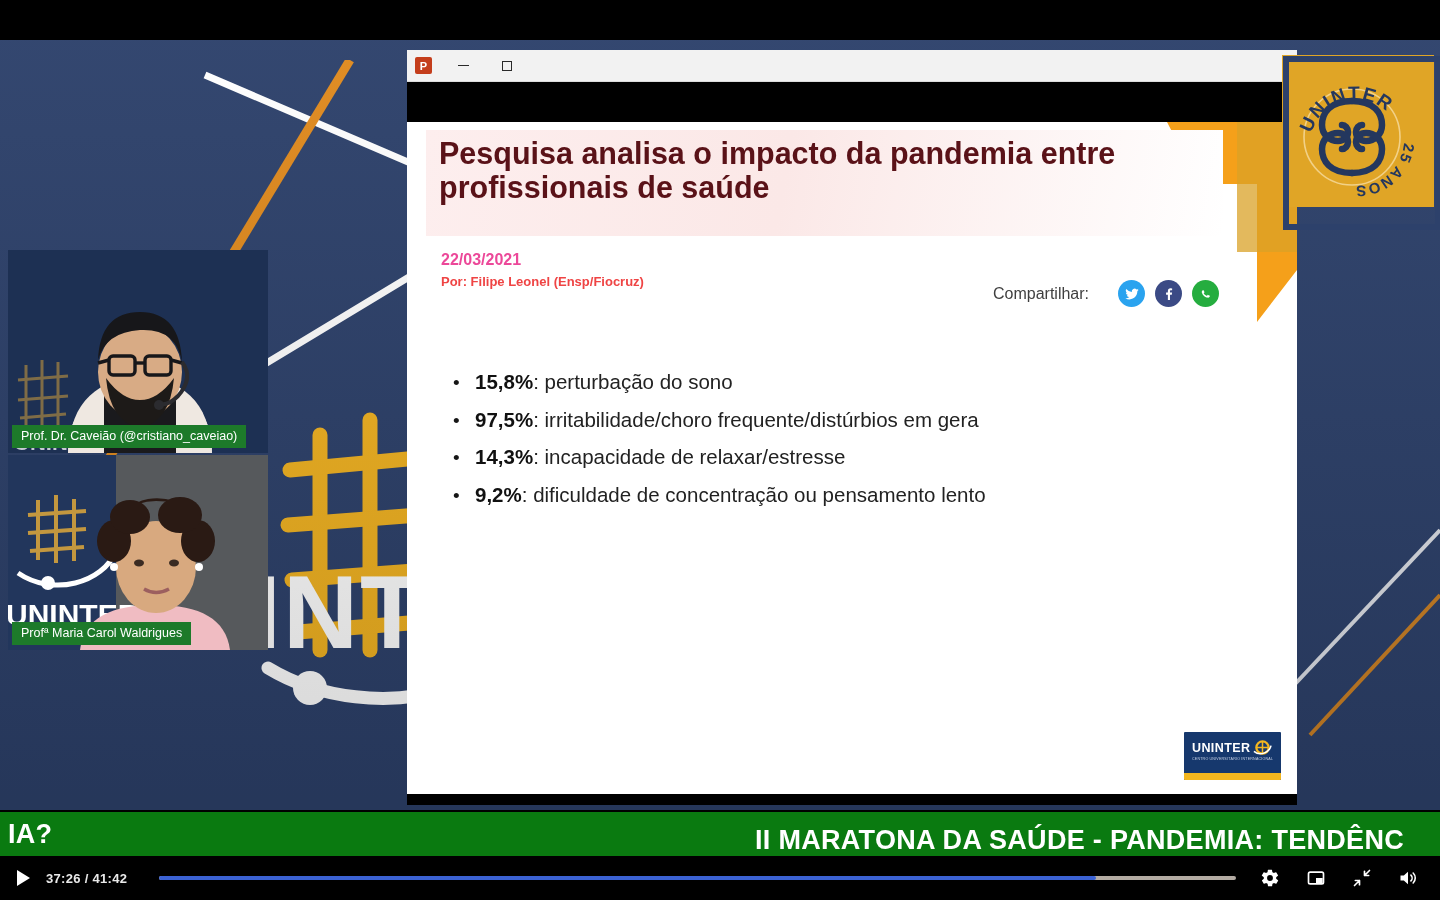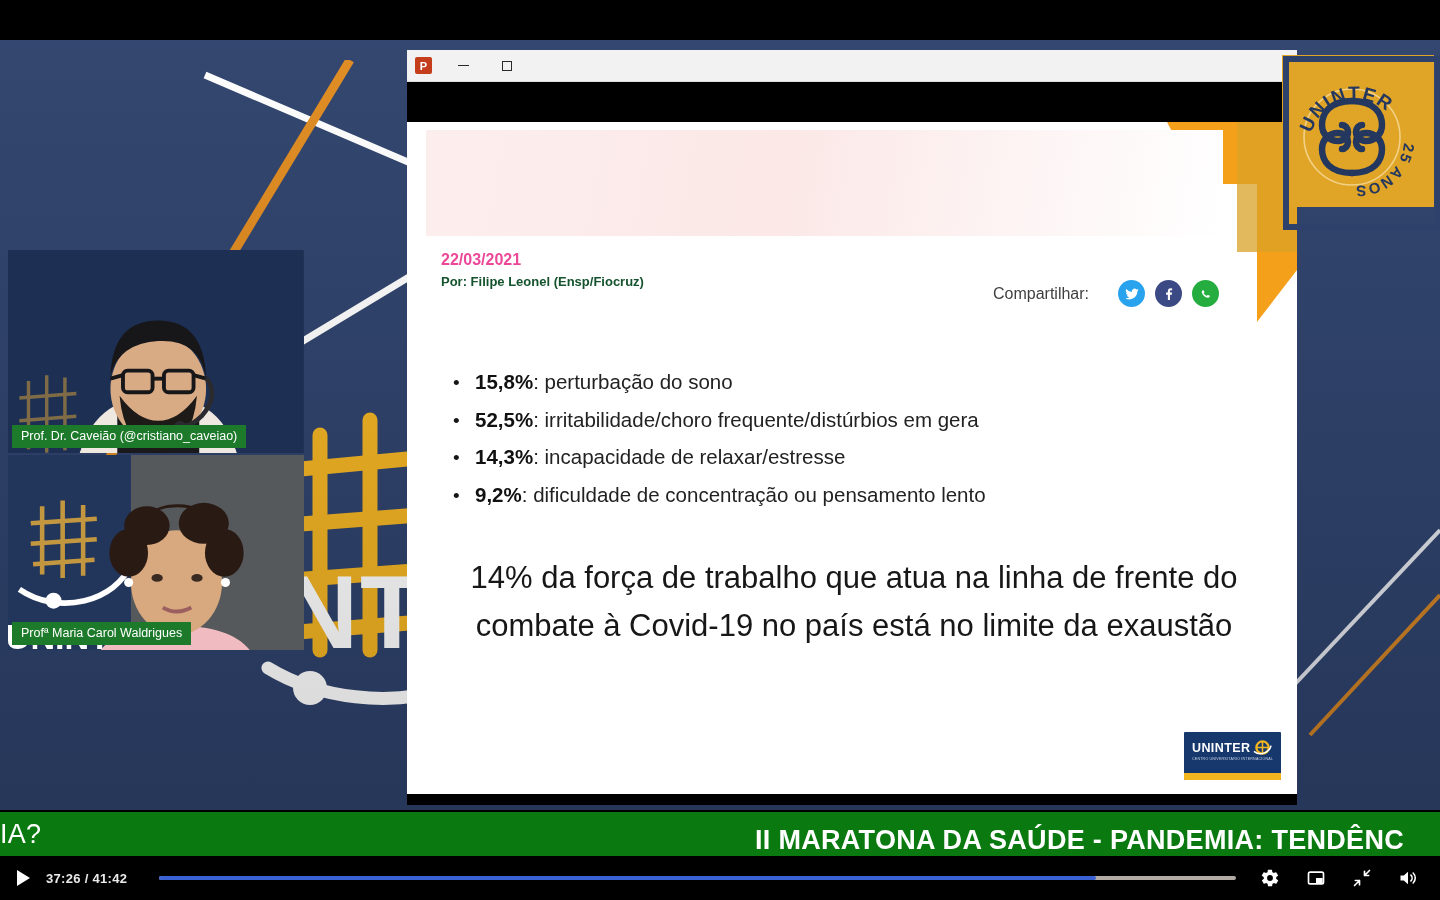--- a/index.html
+++ b/index.html
@@ -63,21 +63,21 @@
   }
   .slide-title {
     position: absolute; left: 32px; top: 14px; width: 770px;
     font-size: 30.5px; font-weight: 700; color: #5a1218; line-height: 1.12;
     font-family: "Liberation Sans", sans-serif;
   }
   .slide-date {
     position: absolute; left: 34px; top: 129px; font-size: 16px; color: #ec4899; font-weight: 600;
   }
   .slide-author {
-    position: absolute; left: 34px; top: 152px; font-size: 13px; color: #14532d; font-weight: 700;
+    position: absolute; left: 34px; top: 152px; font-size: 13px; color: #ef4444; font-weight: 700;
   }
   .share-row { position: absolute; right: 78px; top: 158px; display: flex; align-items: center; gap: 10px; }
   .share-label { font-size: 16px; color: #3f3f3f; margin-right: 19px; }
   .soc { width: 27px; height: 27px; border-radius: 50%; display: flex; align-items: center; justify-content: center; }
   .soc svg { display: block; }
 
   
   .slide-orange { position: absolute; right: 0; top: 0; width: 190px; height: 200px; pointer-events: none; }
 
   .section-head {
@@ -98,40 +98,40 @@
     position: absolute; right: 16px; bottom: 14px; width: 97px; height: 48px;
     background: #16386d; border-radius: 1px; overflow: hidden;
   }
   .slide-logo-inner { position: relative; width: 100%; height: 40px; display: flex; align-items: center; padding-left: 8px; }
   .slide-logo-word { font-size: 12.5px; font-weight: 700; color: #fff; letter-spacing: .4px; line-height: 1; }
   .slide-logo-sub { font-size: 3.6px; color: #c9d3e6; line-height: 1.5; letter-spacing: .2px; margin-top: 2px; }
   .slide-logo-bar { position: absolute; left: 0; bottom: 0; width: 100%; height: 7px; background: #f3b61f; }
   .slide-logo-globe { position: absolute; right: 9px; top: 7px; width: 19px; height: 19px; }
 
   
-  .tile { position: absolute; left: 8px; width: 296px; background: #fdba74; overflow: hidden; }
+  .tile { position: absolute; left: 8px; width: 260px; background: #fdba74; overflow: hidden; }
   .tile-a { top: 250px; height: 203px; }
   .tile-b { top: 455px; height: 195px; }
   .tile-img { position: absolute; inset: 0; }
   .tile-name {
     position: absolute; left: 4px; bottom: 5px; background: #1d7a2a; color: #fff;
     font-size: 12.5px; padding: 4px 9px 5px; white-space: nowrap; font-weight: 400;
   }
   .tile-b .tile-name { background: #1d7a2a; }
 
   
   .badge25 { position: absolute; right: 0px; top: 55px; width: 158px; height: 175px; }
   .badge25-sq { position: absolute; left: 0; top: 0; width: 152px; height: 152px; background: #e0a526; }
 
   
   .green-band {
     position: absolute; left: 0; top: 812px; width: 1440px; height: 44px; background: #0a7a10;
     display: flex; align-items: center; overflow: hidden;
   }
-  .green-left { position: absolute; left: 0px; font-size: 27px; font-weight: 400; color: #ffffff; letter-spacing: .3px; }
+  .green-left { position: absolute; left: 0px; font-size: 27px; font-weight: 700; color: #ffffff; letter-spacing: .3px; padding-left: 8px; }
   .green-main { position: absolute; left: 755px; font-size: 27px; font-weight: 700; color: #ffffff; letter-spacing: .3px; white-space: nowrap; margin-top: 12px; }
 
   
   .player { position: absolute; left: 0; top: 856px; width: 1440px; height: 44px; background: #000; display: flex; align-items: center; }
   .pl-play { width: 46px; height: 44px; display: flex; align-items: center; justify-content: center; }
   .pl-time { font-size: 13px; color: #eaeaea; font-weight: 700; letter-spacing: .3px; margin-right: 32px; }
   .pl-bar { position: relative; flex: 1; height: 4px; background: #b3aba3; border-radius: 2px; margin-right: 22px; }
   .pl-fill { position: absolute; left: 0; top: 0; height: 100%; background: #3b62d4; border-radius: 2px; }
   .pl-icons { display: flex; align-items: center; gap: 22px; padding-right: 20px; }
   .pl-ic { width: 24px; height: 24px; display: flex; align-items: center; justify-content: center; }
@@ -191,20 +191,21 @@
       <div class="ppt-letterbox-top"></div>
 
       <div class="ppt-slide">
 
         <svg class="slide-orange" viewBox="0 0 190 200">
           <polygon points="60,0 190,0 190,148 150,200 150,62 92,62" fill="#f5a01a"></polygon>
           <polygon points="130,0 190,0 190,130 130,130" fill="#d9a227" opacity="0.75"></polygon>
         </svg>
 
         <div class="slide-headband"></div>
+        <div class="slide-title">Pesquisa analisa o impacto da pandemia entre profissionais de saúde</div>
         <div class="slide-date">22/03/2021</div>
         <div class="slide-author">Por: Filipe Leonel (Ensp/Fiocruz)</div>
 
         <div class="share-row">
           <span class="share-label">Compartilhar:</span>
           <span class="soc" style="background:#2aa3ef">
             <svg width="16" height="16" viewBox="0 0 24 24">
                 <path fill="#fff" d="M22 5.8a8 8 0 0 1-2.4.7 4.1 4.1 0 0 0 1.8-2.3c-.8.5-1.7.8-2.6 1a4.1 4.1 0 0 0-7 3.7A11.6 11.6 0 0 1 3.4 4.6a4.1 4.1 0 0 0 1.3 5.5c-.7 0-1.3-.2-1.9-.5a4.1 4.1 0 0 0 3.3 4 4.2 4.2 0 0 1-1.9.1 4.1 4.1 0 0 0 3.9 2.9A8.3 8.3 0 0 1 2 18.3a11.6 11.6 0 0 0 6.3 1.8c7.5 0 11.7-6.3 11.7-11.7v-.5c.8-.6 1.5-1.3 2-2.1z"></path>
               </svg>
           </span>
@@ -222,36 +223,35 @@
 
 
         <div class="bullets">
           <div class="bullet">
             <span class="dot">•</span>
             <span class="pct">15,8%</span>
             <span class="txt">: perturbação do sono</span>
           </div>
           <div class="bullet">
             <span class="dot">•</span>
-            <span class="pct">52,5%</span>
+            <span class="pct">97,5%</span>
             <span class="txt">: irritabilidade/choro frequente/distúrbios em gera</span>
           </div>
           <div class="bullet">
             <span class="dot">•</span>
             <span class="pct">14,3%</span>
             <span class="txt">: incapacidade de relaxar/estresse</span>
           </div>
           <div class="bullet">
             <span class="dot">•</span>
             <span class="pct">9,2%</span>
             <span class="txt">: dificuldade de concentração ou pensamento lento</span>
           </div>
         </div>
 
-        <div class="bigstat">14% da força de trabalho que atua na linha de frente do combate à Covid-19 no país está no limite da exaustão</div>
 
         <div class="slide-logo">
           <div class="slide-logo-inner">
             <div>
               <div class="slide-logo-word">UNINTER</div>
               <div class="slide-logo-sub">CENTRO UNIVERSITÁRIO INTERNACIONAL</div>
             </div>
             <svg class="slide-logo-globe" viewBox="0 0 20 20">
               <circle cx="10" cy="9" r="6.5" fill="none" stroke="#f3b61f" stroke-width="2.4"></circle>
               <path d="M10 2.5 L10 15.5 M3.5 9 L16.5 9" stroke="#f3b61f" stroke-width="1.6"></path>

